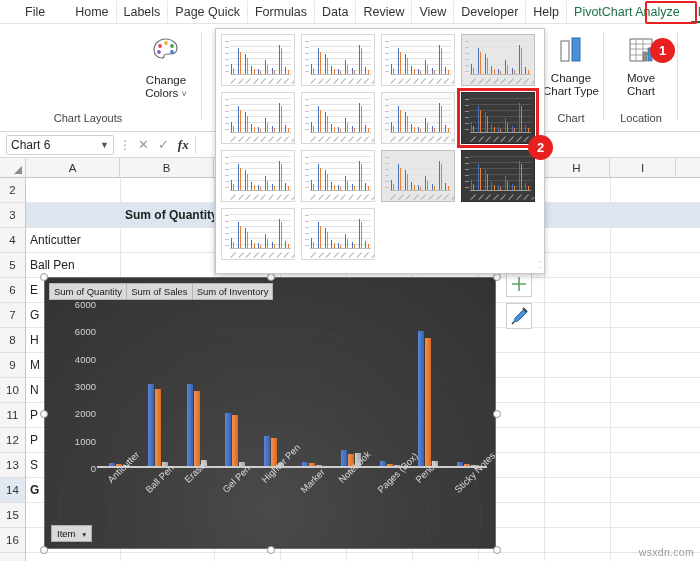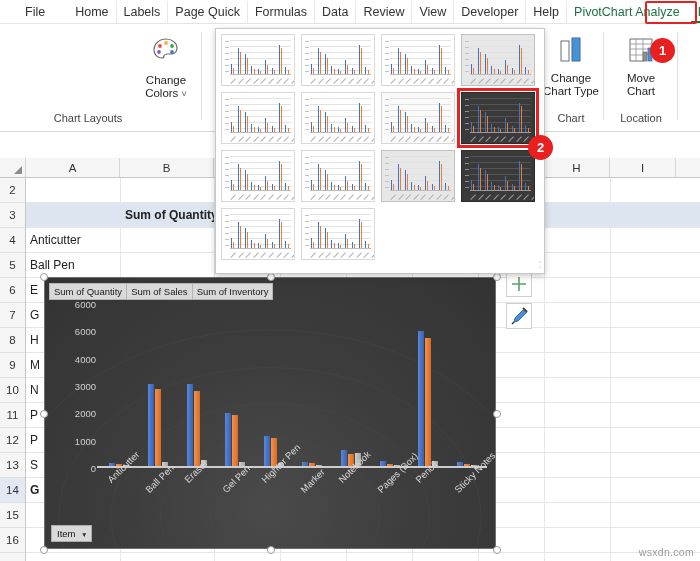--- a/index.html
+++ b/index.html
@@ -306,20 +306,34 @@
           </svg>
         </span>
         <span>Move</span><br>
         <span>Chart</span>
       </div>
       <div class="gdiv"></div>
       <div class="glabel">Location</div>
     </div>
   </div>
 
+  <div class="fbar">
+    <div class="namebox">
+      <span class="nbtext">Chart 6</span>
+      <span class="nbchev">▼</span>
+    </div>
+    <span class="fdots">⋮</span>
+    <div class="fbtns">
+      <span>✕</span>
+      <span>✓</span>
+      <span class="fx">fx</span>
+    </div>
+    <div class="fdiv"></div>
+    <div style="flex:1"></div>
+  </div>
 
   <div class="gridwrap">
     <div class="colhdr">
       <div class="corner"></div>
       <div class="c" style="width:94px">A</div>
       <div class="c" style="width:94px">B</div>
       <div class="c" style="width:66px">C</div>
       <div class="c" style="width:66px">D</div>
       <div class="c" style="width:66px">E</div>
       <div class="c" style="width:66px">F</div>

